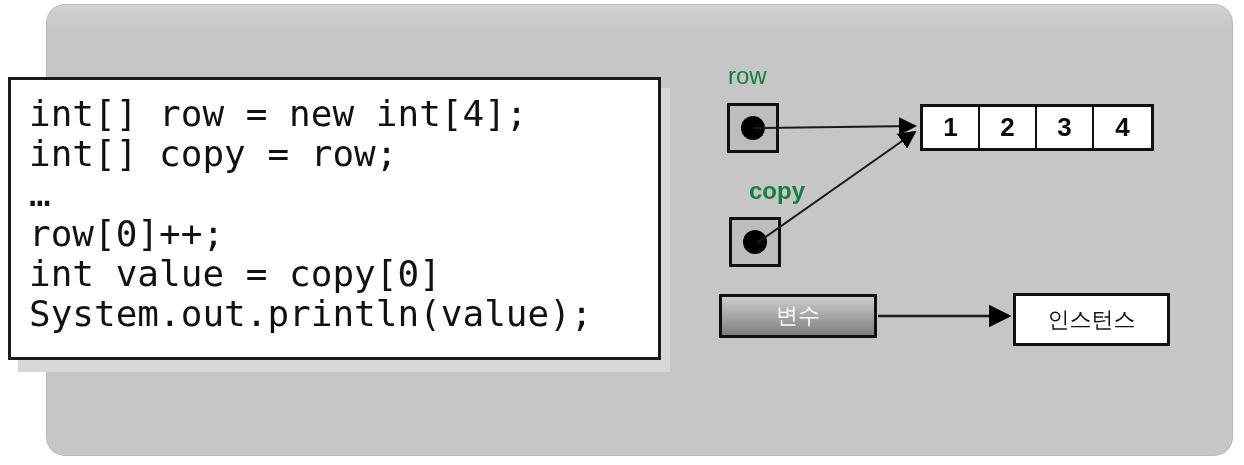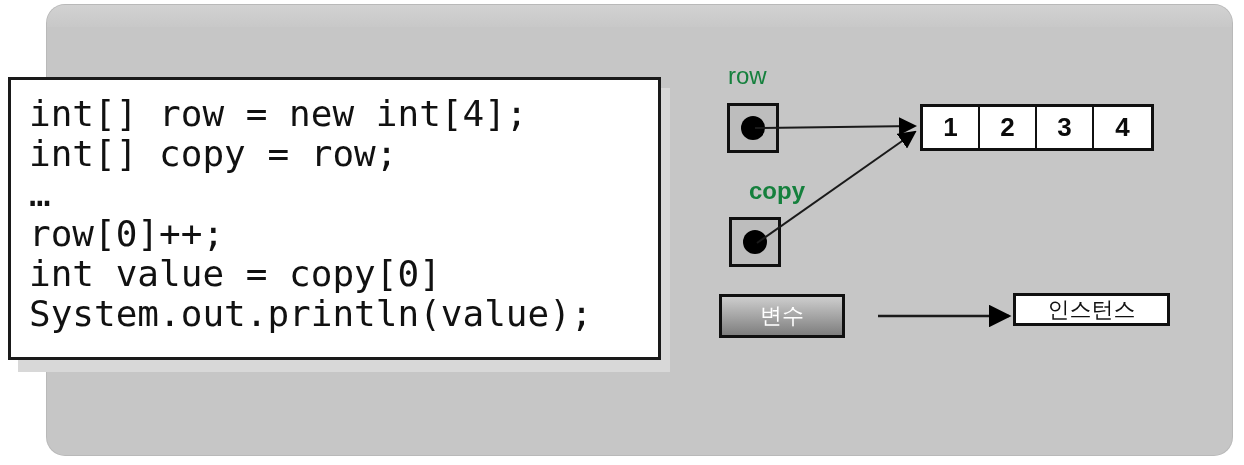--- a/index.html
+++ b/index.html
@@ -75,28 +75,28 @@
     background:#ffffff;
   }
   .array-cell:last-child{border-right:none;}
 
   
   #arrows{position:absolute;left:0;top:0;width:1244px;height:465px;
           pointer-events:none;}
 
   
   #legend-var{
-    position:absolute;left:719px;top:294px;width:126px;height:44px;
+    position:absolute;left:719px;top:294px;width:158px;height:44px;
     background:linear-gradient(#cdcdcd,#7e7e7e);
     border:3px solid #101010;box-sizing:border-box;
     display:flex;align-items:center;justify-content:center;
     color:#ffffff;font-size:22px;
   }
   #legend-inst{
-    position:absolute;left:1013px;top:293px;width:157px;height:33px;
+    position:absolute;left:1013px;top:293px;width:157px;height:53px;
     background:#ffffff;border:3px solid #101010;box-sizing:border-box;
     display:flex;align-items:center;justify-content:center;
     color:#111111;font-size:22px;
   }
 </style>
 </head>
 <body>
 
 <div id="panel"></div>
 <div id="panel-hilite"></div>

